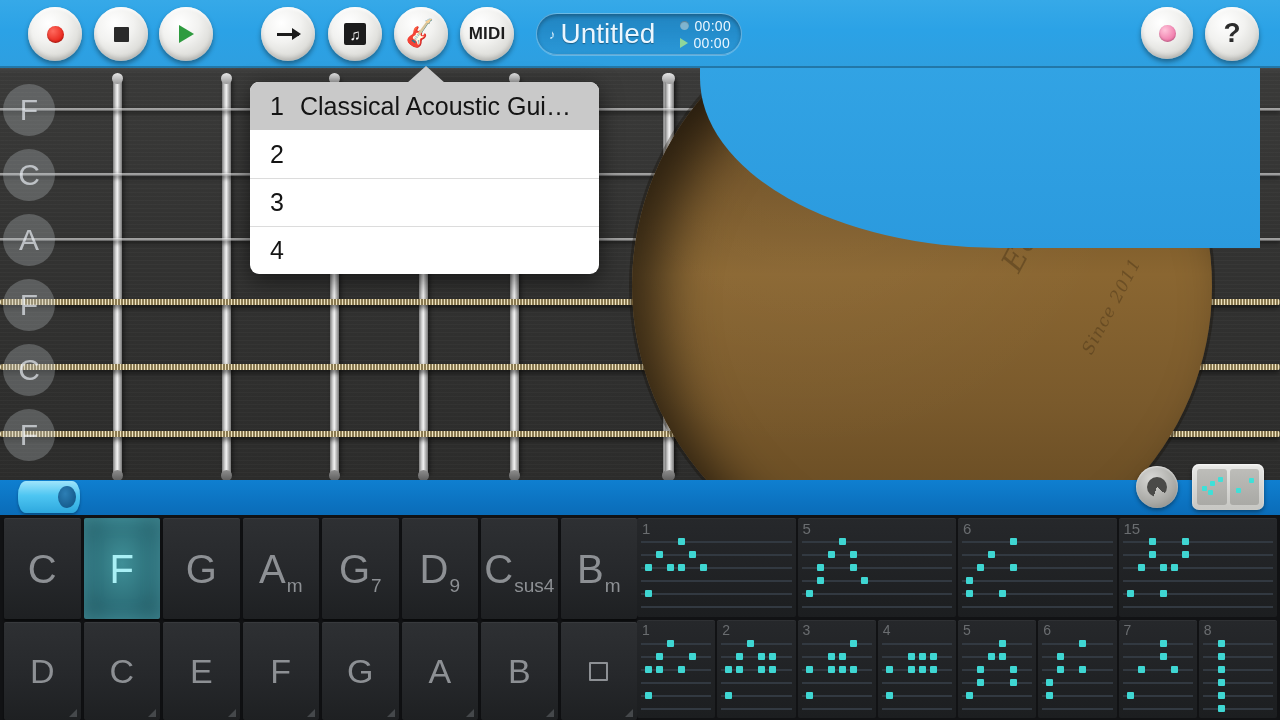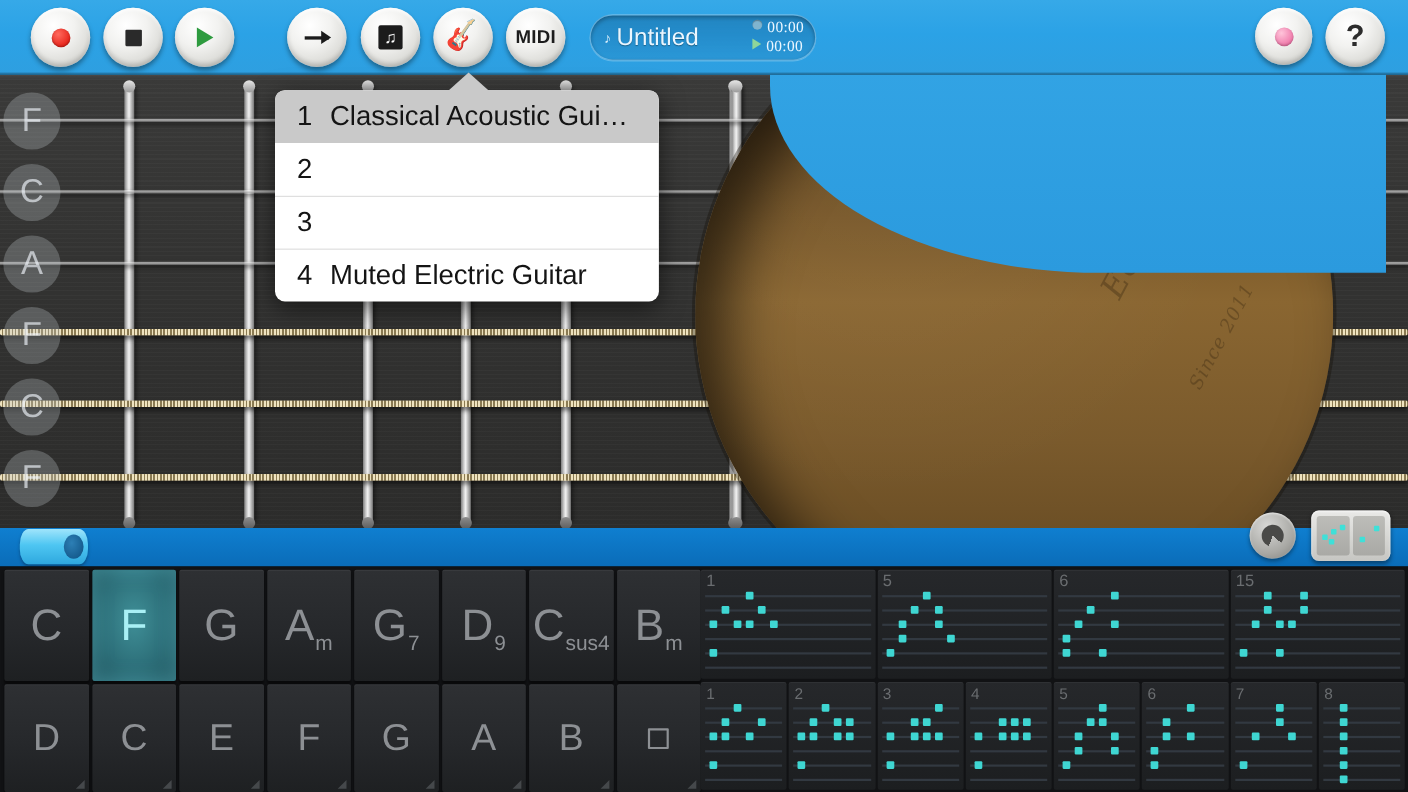--- a/index.html
+++ b/index.html
@@ -59,24 +59,24 @@
   .titlepill {
     position:absolute; left:536px; top:13px;
     width:206px; height:42px; border-radius: 21px;
     background: linear-gradient(180deg, rgba(22,105,160,.55), rgba(40,140,200,.42));
     border: 1px solid rgba(255,255,255,.30);
     box-shadow: inset 0 2px 4px rgba(0,0,0,.30), 0 1px 0 rgba(255,255,255,.25);
     display:flex; align-items:center; padding: 0 10px 0 12px;
     cursor: pointer;
   }
   .title-note { font-size:13px; color:#d9eefb; margin-right:5px; }
-  .title-text { font-size:22px; color:#eaf6ff; font-weight:300;
+  .title-text { font-size:28px; color:#eaf6ff; font-weight:300;
     text-shadow: 0 1px 1px rgba(0,0,0,.35); white-space:nowrap; overflow:hidden; }
   .timebox { margin-left:auto; display:flex; flex-direction:column; gap:1px; }
-  .timerow { display:flex; gap:5px;font-family:Liberation Serif, serif; }
+  .timerow { display:flex; align-items:center; gap:5px; }
   .t-dot { width:9px; height:9px; border-radius:50%; background:#7fb4cf;
     box-shadow: inset 0 1px 1px rgba(0,0,0,.3); flex:none; }
   .t-dot.play { background:none; width:0;height:0; border-radius:0;
     border-left:8px solid #8fd69a; border-top:5px solid transparent; border-bottom:5px solid transparent; box-shadow:none;}
   .t-val { font-size:14px; color:#eaf6ff; letter-spacing:.3px; }
 
   
   .fretboard {
     position:absolute; left:0; top:68px; width:1280px; height:412px;
     background:
@@ -385,21 +385,20 @@
       <span>Classical Acoustic Gui…</span>
     </div>
     <div class="mitem">
       <span class="mnum">2</span>
     </div>
     <div class="mitem">
       <span class="mnum">3</span>
     </div>
     <div class="mitem">
       <span class="mnum">4</span>
-      <span>Muted Electric Guitar</span>
     </div>
   </div>
 
   <div class="bottom">
 
     <div class="chords">
       <div class="chordrow top" id="chordrow-top">
           <div class="ckey">
             <span class="root">C</span>
           </div>

